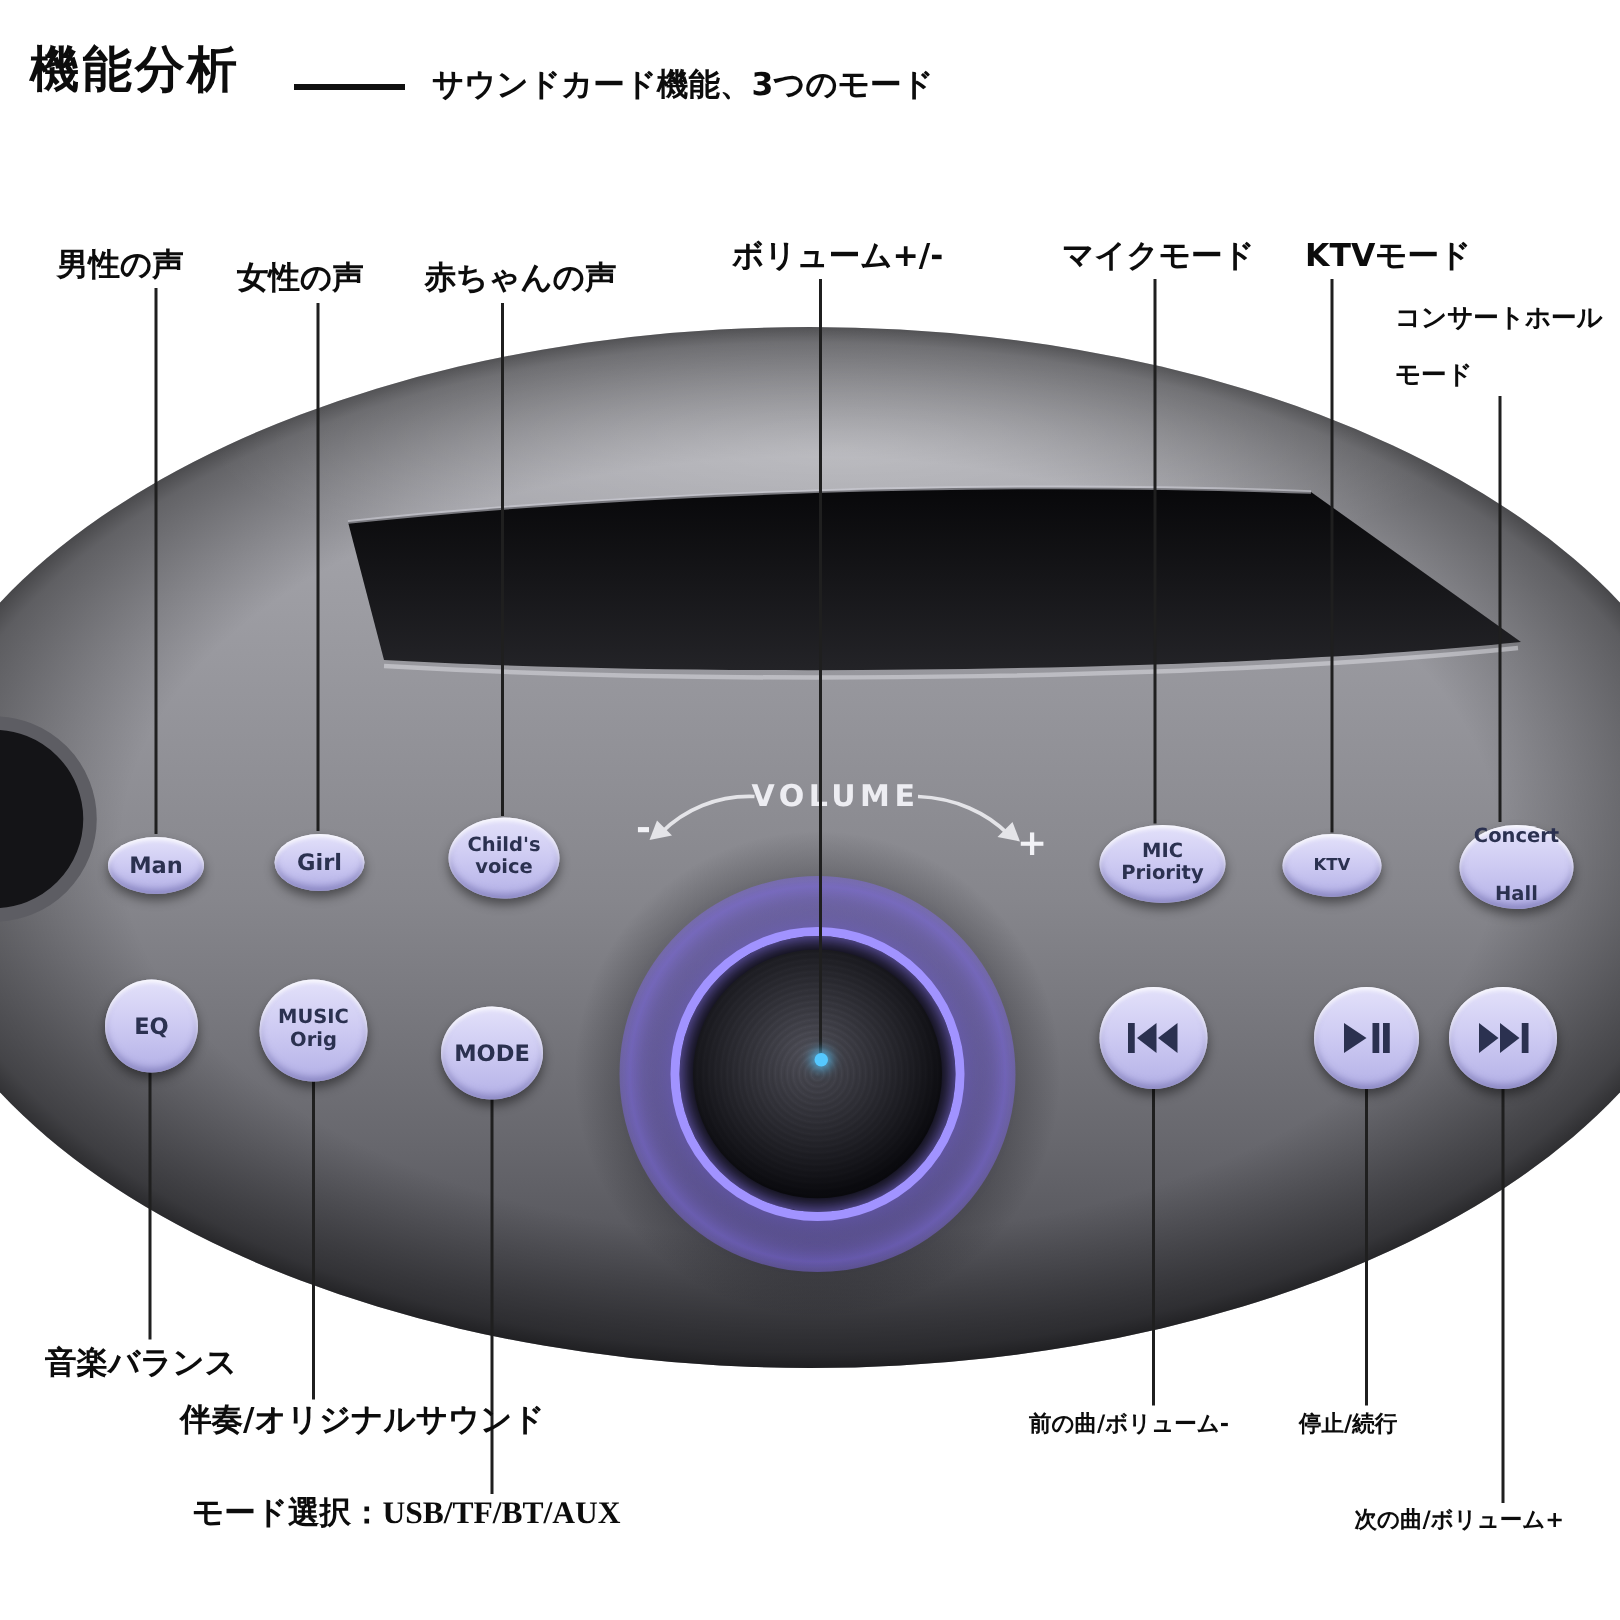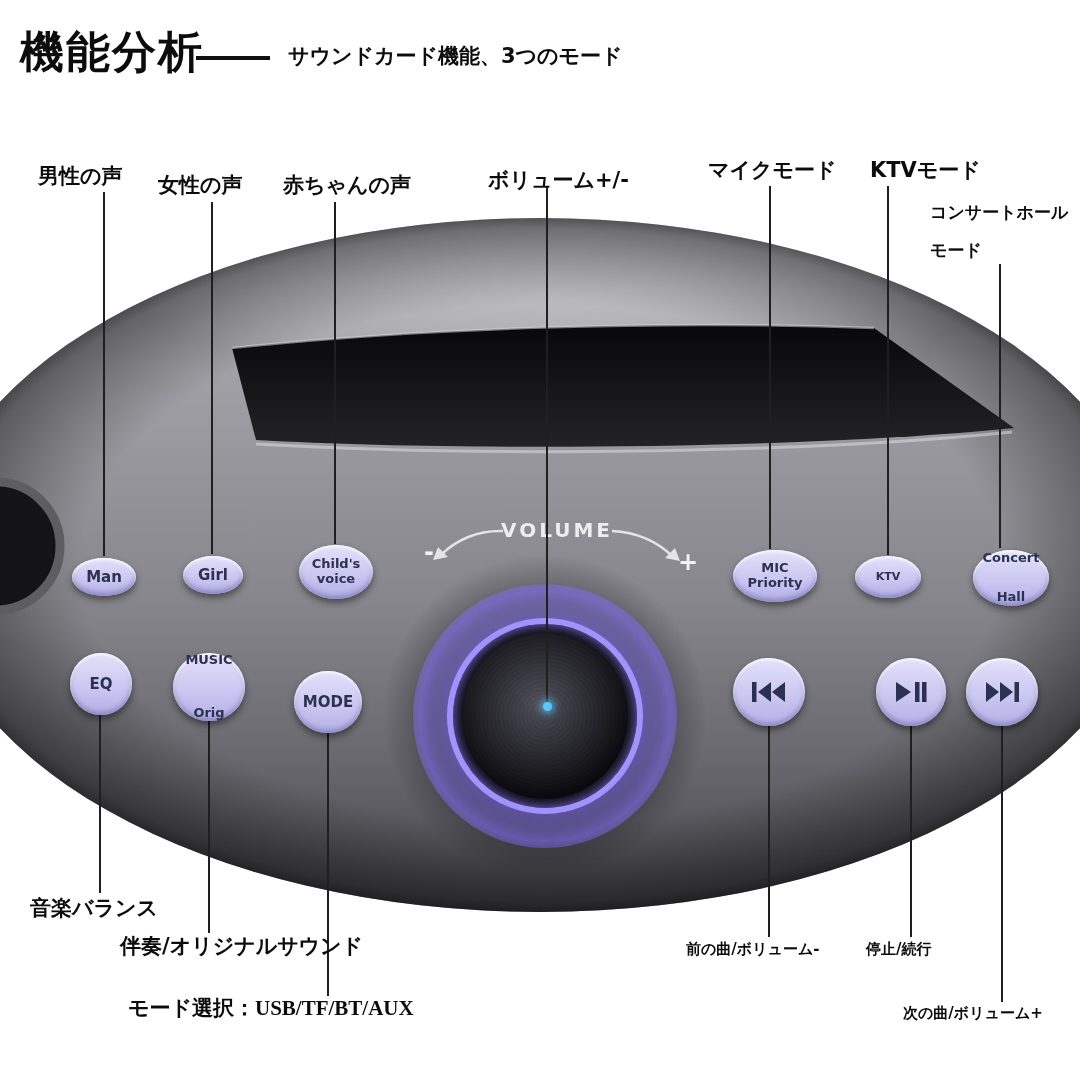--- a/index.html
+++ b/index.html
@@ -24,21 +24,21 @@
                inset 0 2px 3px rgba(255,255,255,0.85),
                inset 0 -3px 5px rgba(104,101,164,0.55);
   }
   .btn span { display:block; }
 </style>
 </head>
 <body>
 
 <div class="stage">
 
-  <div class="label" style="left:20px;top:26px;font-size:44px;letter-spacing:2px;">機能分析</div>
+  <div class="label" style="left:20px;top:26px;font-size:33px;letter-spacing:2px;">機能分析</div>
   <div class="abs" style="left:196px;top:56px;width:74px;height:4px;background:#101010;z-index:6;"></div>
   <div class="label" style="left:288px;top:44px;font-size:21px;">サウンドカード機能、3つのモード</div>
 
   <svg class="abs" style="left:0;top:0;z-index:1;" width="1080" height="1080" viewBox="0 0 1080 1080">
     <defs>
       <linearGradient id="bodyGrad" x1="0" y1="0" x2="0" y2="1">
         <stop offset="0" stop-color="#b2b2b8"></stop>
         <stop offset="0.3" stop-color="#9a9aa0"></stop>
         <stop offset="0.55" stop-color="#86868c"></stop>
         <stop offset="0.78" stop-color="#68686e"></stop>
@@ -126,21 +126,21 @@
     <span>KTV</span>
   </div>
   <div class="btn" style="left:973px;top:550px;width:76px;height:56px;font-size:13px;gap:24px;">
     <span>Concert</span>
     <span>Hall</span>
   </div>
 
   <div class="btn" style="left:70px;top:653px;width:62px;height:62px;font-size:15px;">
     <span>EQ</span>
   </div>
-  <div class="btn" style="left:173px;top:653px;width:72px;height:68px;font-size:13px;justify-content:space-between;">
+  <div class="btn" style="left:173px;top:653px;width:72px;height:68px;font-size:13px;">
     <span>MUSIC</span>
     <span>Orig</span>
   </div>
   <div class="btn" style="left:294px;top:671px;width:68px;height:62px;font-size:15px;">
     <span>MODE</span>
   </div>
   <div class="btn" style="left:733px;top:658px;width:72px;height:68px;">
     <svg width="38" height="24" viewBox="0 0 38 24" aria-label="skip-previous-icon">
       <rect x="2" y="2" width="4.5" height="20" fill="#2b3150"></rect>
       <path d="M21 2 L8 12 L21 22 Z" fill="#2b3150"></path>
@@ -158,21 +158,21 @@
     <svg width="38" height="24" viewBox="0 0 38 24" aria-label="skip-next-icon">
       <path d="M3 2 L16 12 L3 22 Z" fill="#2b3150"></path>
       <path d="M17 2 L30 12 L17 22 Z" fill="#2b3150"></path>
       <rect x="31.5" y="2" width="4.5" height="20" fill="#2b3150"></rect>
     </svg>
   </div>
 
   <div class="label" style="left:38px;top:164px;font-size:21px;">男性の声</div>
   <div class="label" style="left:158px;top:173px;font-size:21px;">女性の声</div>
   <div class="label" style="left:283px;top:173px;font-size:21px;">赤ちゃんの声</div>
-  <div class="label" style="left:488px;top:168px;font-size:21px;text-align:center;">ボリューム+/-</div>
+  <div class="label" style="left:488px;top:158px;font-size:21px;text-align:center;">ボリューム+/-</div>
   <div class="label" style="left:708px;top:158px;font-size:21px;">マイクモード</div>
   <div class="label" style="left:870px;top:158px;font-size:21px;">KTVモード</div>
   <div class="label" style="left:930px;top:202px;font-size:17px;">コンサートホール</div>
   <div class="label" style="left:930px;top:240px;font-size:17px;">モード</div>
 
   <div class="label" style="left:30px;top:896px;font-size:21px;">音楽バランス</div>
   <div class="label" style="left:120px;top:934px;font-size:21px;">伴奏/オリジナルサウンド</div>
   <div class="label" style="left:128px;top:996px;font-size:21px;font-family:Liberation Serif, serif;">モード選択：USB/TF/BT/AUX</div>
   <div class="label" style="left:686px;top:940px;font-size:15px;">前の曲/ボリューム-</div>
   <div class="label" style="left:866px;top:940px;font-size:15px;">停止/続行</div>

